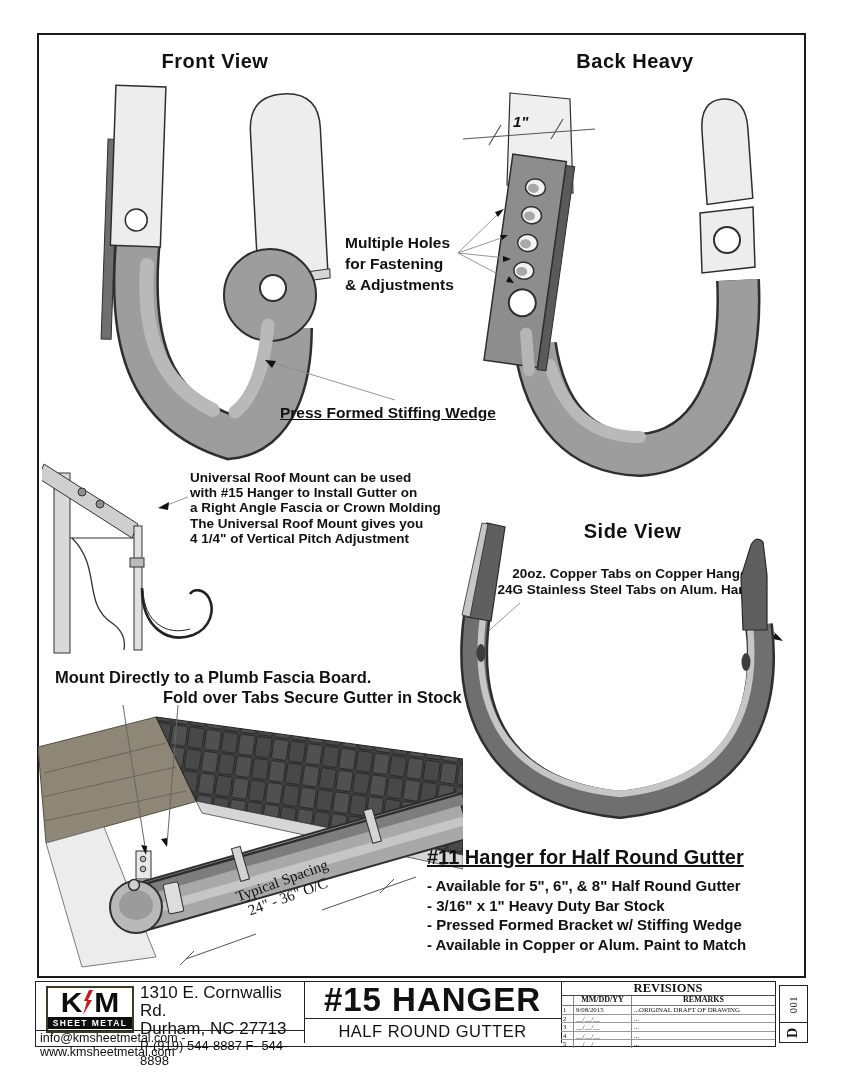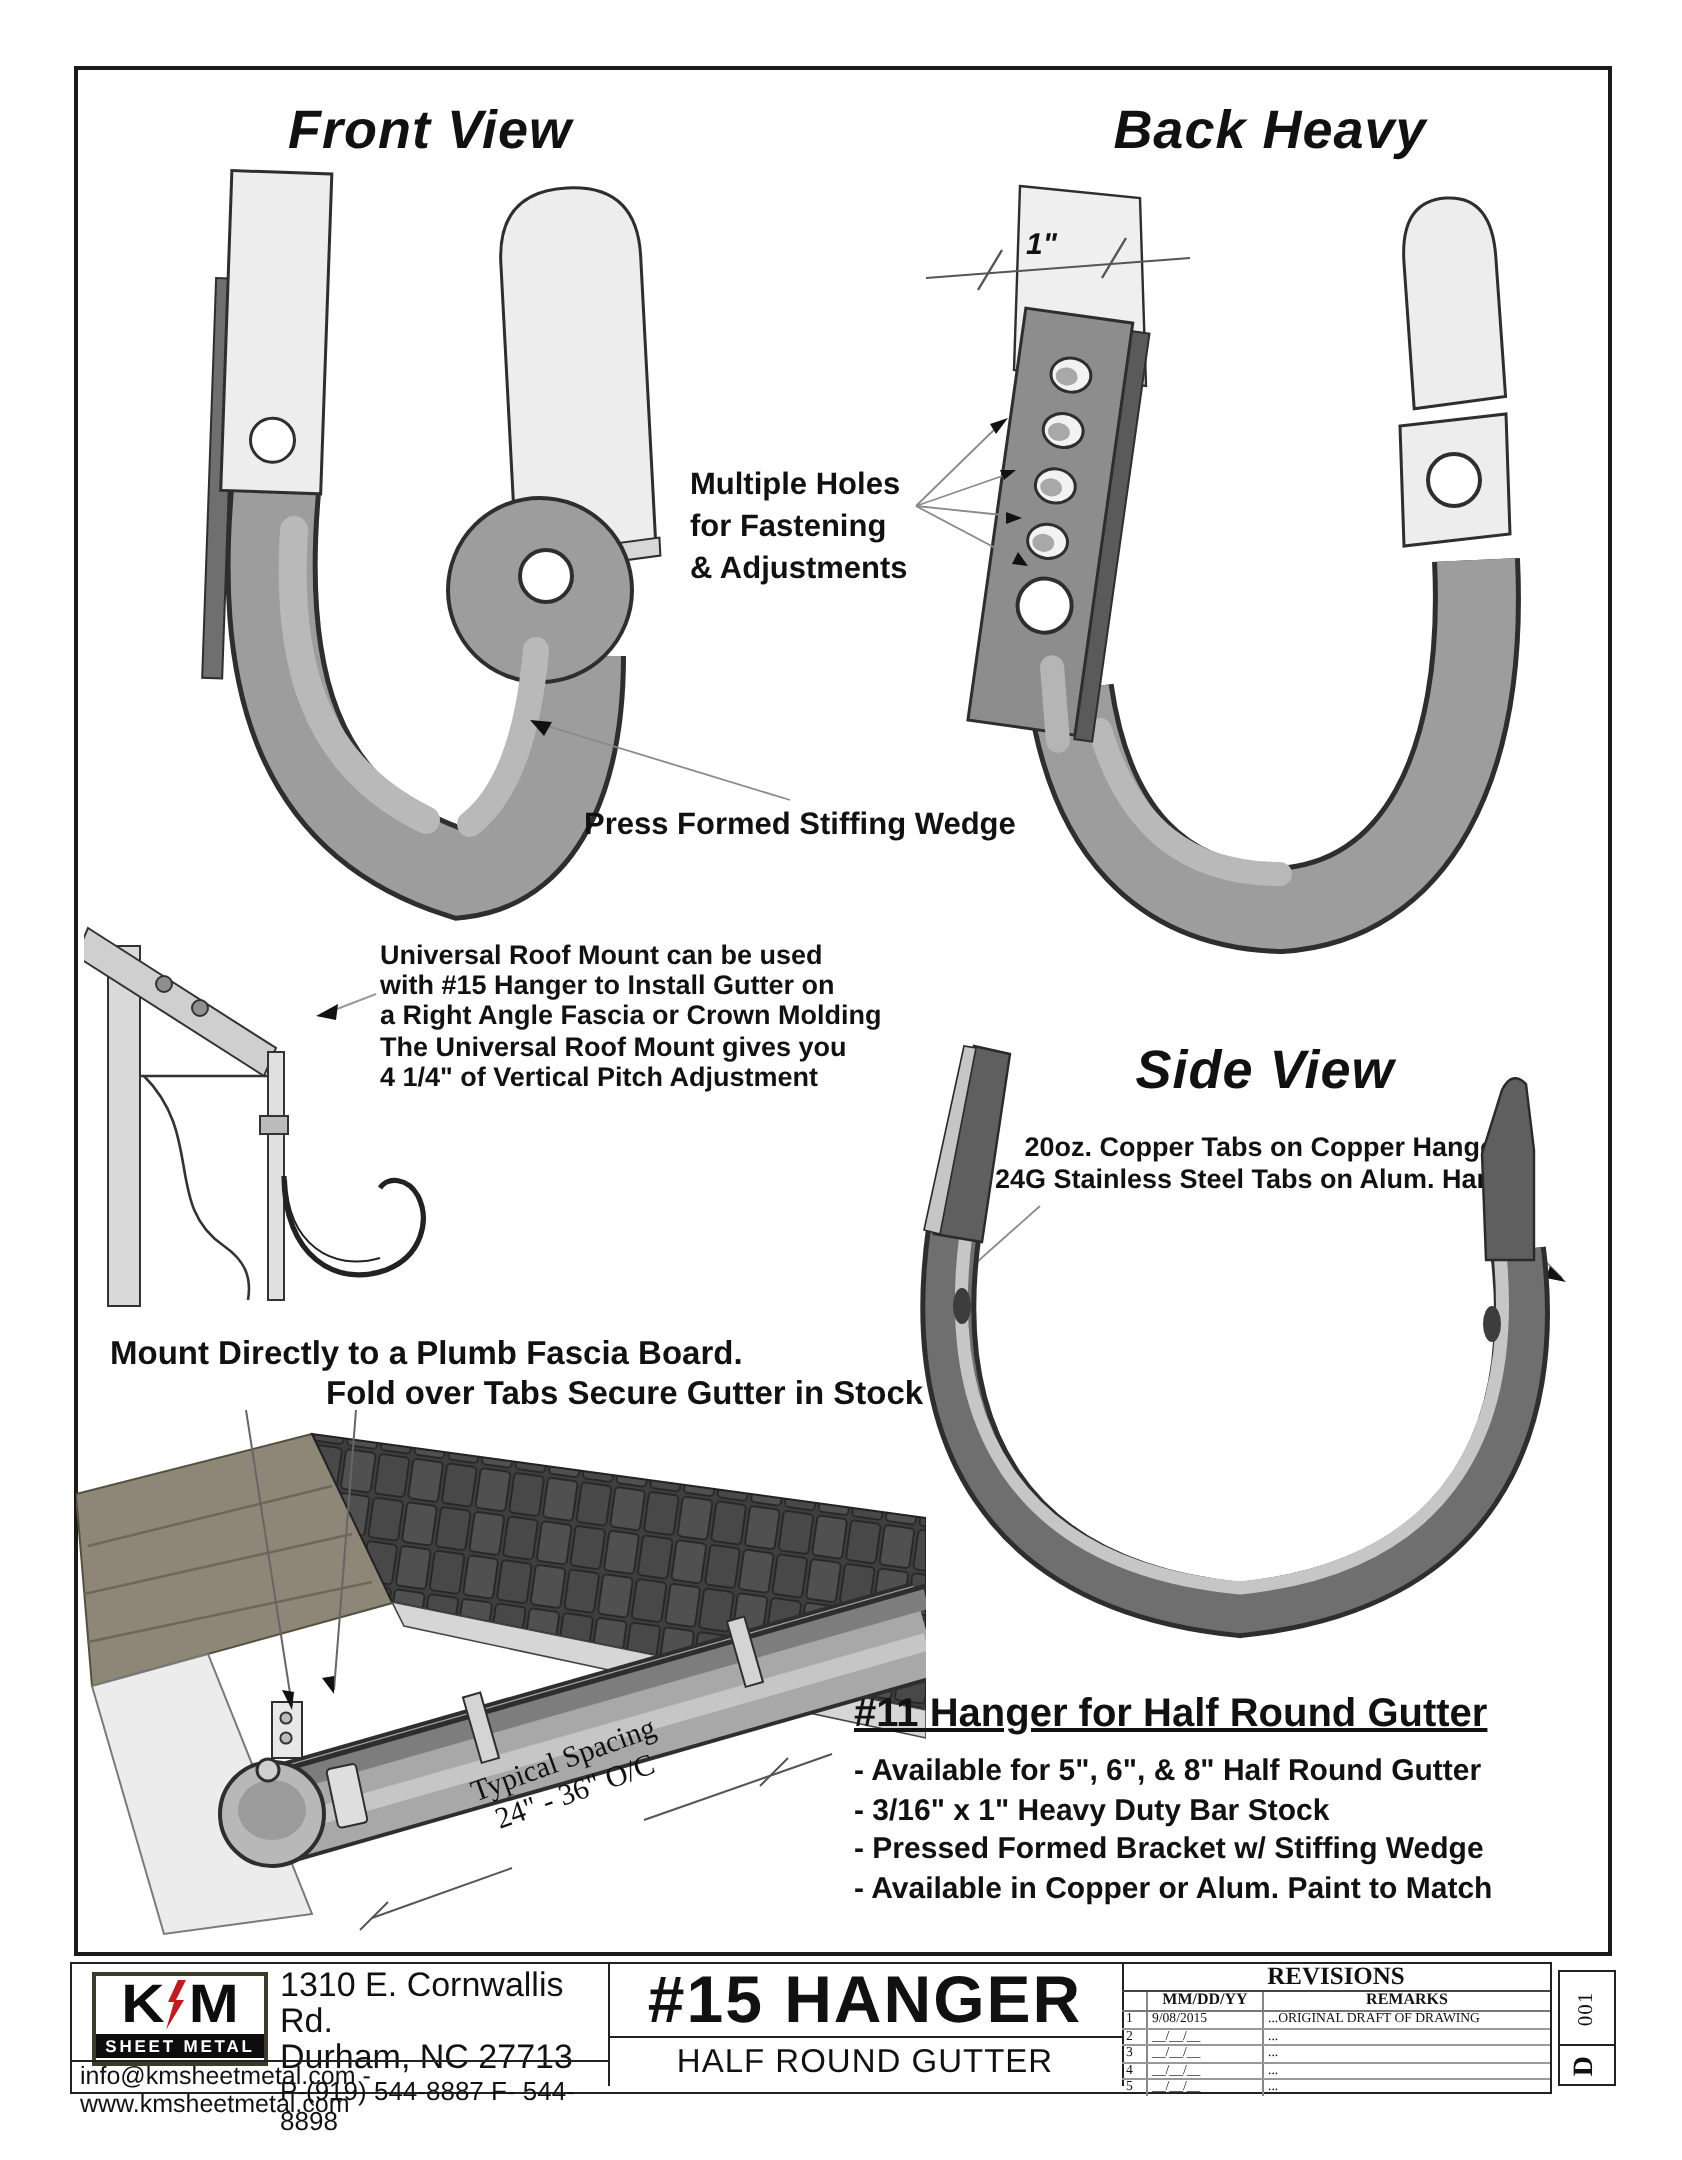--- a/index.html
+++ b/index.html
@@ -2,21 +2,21 @@
 <html><head>
 <meta charset="utf-8">
 <style>
   html,body{margin:0;padding:0;background:#fff;}
   .page{position:relative;width:841px;height:1080px;background:#fff;overflow:hidden;
         font-family:"Liberation Sans",sans-serif;color:#111;}
   .abs{position:absolute;}
   .b{font-weight:bold;}
   .pre{white-space:pre-line;}
   .ctr{text-align:center;}
-  .vtitle{font-size:27px;font-weight:bold;letter-spacing:.5px;font-style:italic;}
+  .vtitle{font-size:20px;font-weight:bold;letter-spacing:.5px;}
   .ann{font-size:15.5px;font-weight:bold;line-height:21px;}
   .ann-sm{font-size:13.5px;font-weight:bold;line-height:15.2px;}
   .sheet-border{border:2px solid #1a1a1a;}
   .spec-head{font-size:20px;font-weight:bold;text-decoration:underline;}
   .spec-li{font-size:15px;font-weight:bold;line-height:19.5px;}
   .rot-dim{font-family:"Liberation Serif",serif;font-size:15px;line-height:17px;
            transform:rotate(-20deg);transform-origin:center center;}
   
   .tb{border:1.5px solid #222;}
   .addr1{font-size:17px;line-height:18px;}
@@ -117,21 +117,21 @@
   </svg>
 
   <div class="abs ann pre" style="left:345px;top:232px;">Multiple Holes
 for Fastening
 &amp; Adjustments</div>
 
   <svg class="abs" style="left:255px;top:350px;" width="150" height="58" viewBox="0 0 150 58">
     <line x1="12" y1="11" x2="140" y2="50" stroke="#8a8a8a" stroke-width="0.9"></line>
     <polygon points="10,10 21,11 17,18" fill="#111"></polygon>
   </svg>
-  <div class="abs ann" style="left:292px;top:402px;">Press Formed Stiffing Wedge</div>
+  <div class="abs ann" style="left:280px;top:402px;text-decoration:underline;">Press Formed Stiffing Wedge</div>
 
   <svg class="abs" style="left:42px;top:438px;" width="195" height="230" viewBox="0 0 195 230">
     <rect x="12" y="35" width="16" height="180" fill="#d9d9d9" stroke="#333"></rect>
     <polygon points="2,26 96,86 90,100 -4,40" fill="#cfcfcf" stroke="#333"></polygon>
     <circle cx="40" cy="54" r="4" fill="#8f8f8f" stroke="#333"></circle>
     <circle cx="58" cy="66" r="4" fill="#8f8f8f" stroke="#333"></circle>
     <rect x="92" y="88" width="8" height="124" fill="#e0e0e0" stroke="#333"></rect>
     <line x1="28" y1="100" x2="92" y2="100" stroke="#333" stroke-width="1.2"></line>
     <path d="M 30,100 C 60,130 40,165 70,185 C 80,192 84,200 82,212" fill="none" stroke="#333" stroke-width="1.3"></path>
     <rect x="88" y="120" width="14" height="9" fill="#bbb" stroke="#333"></rect>

